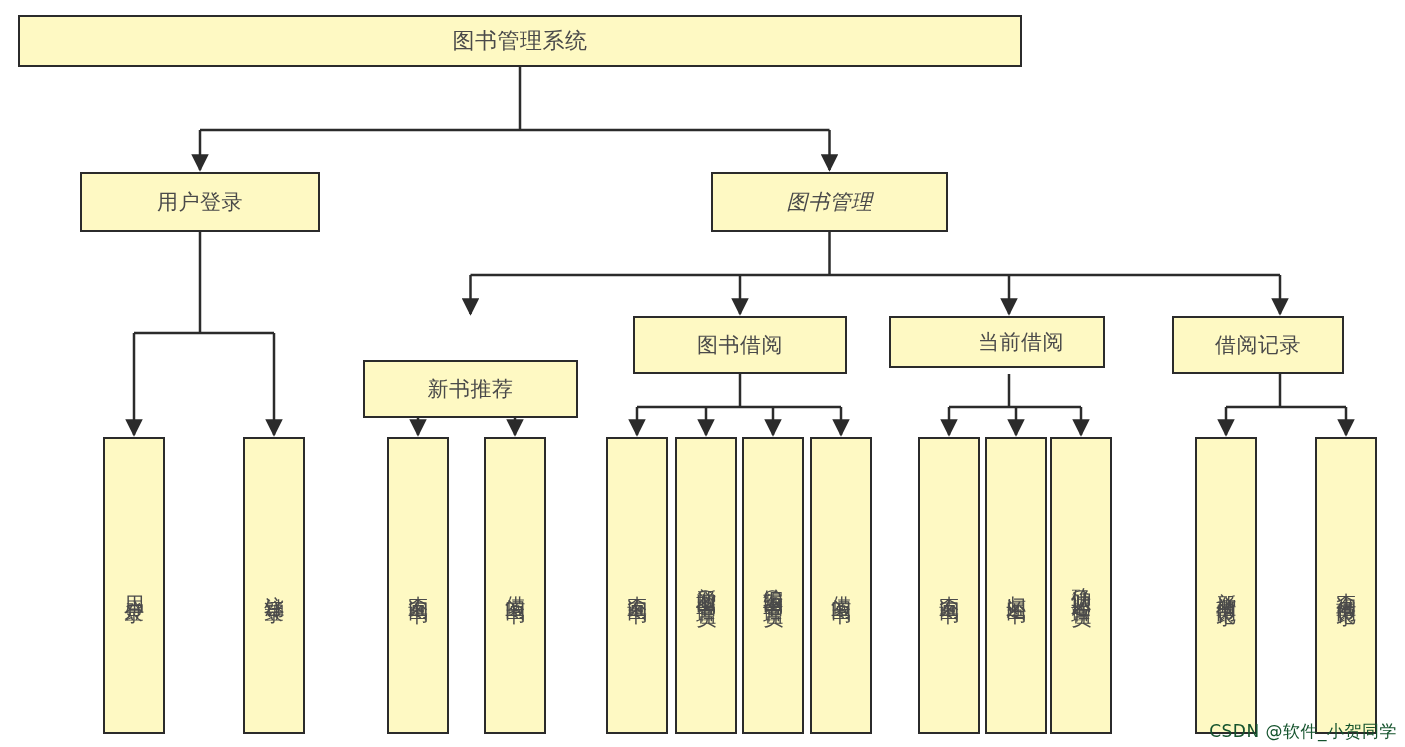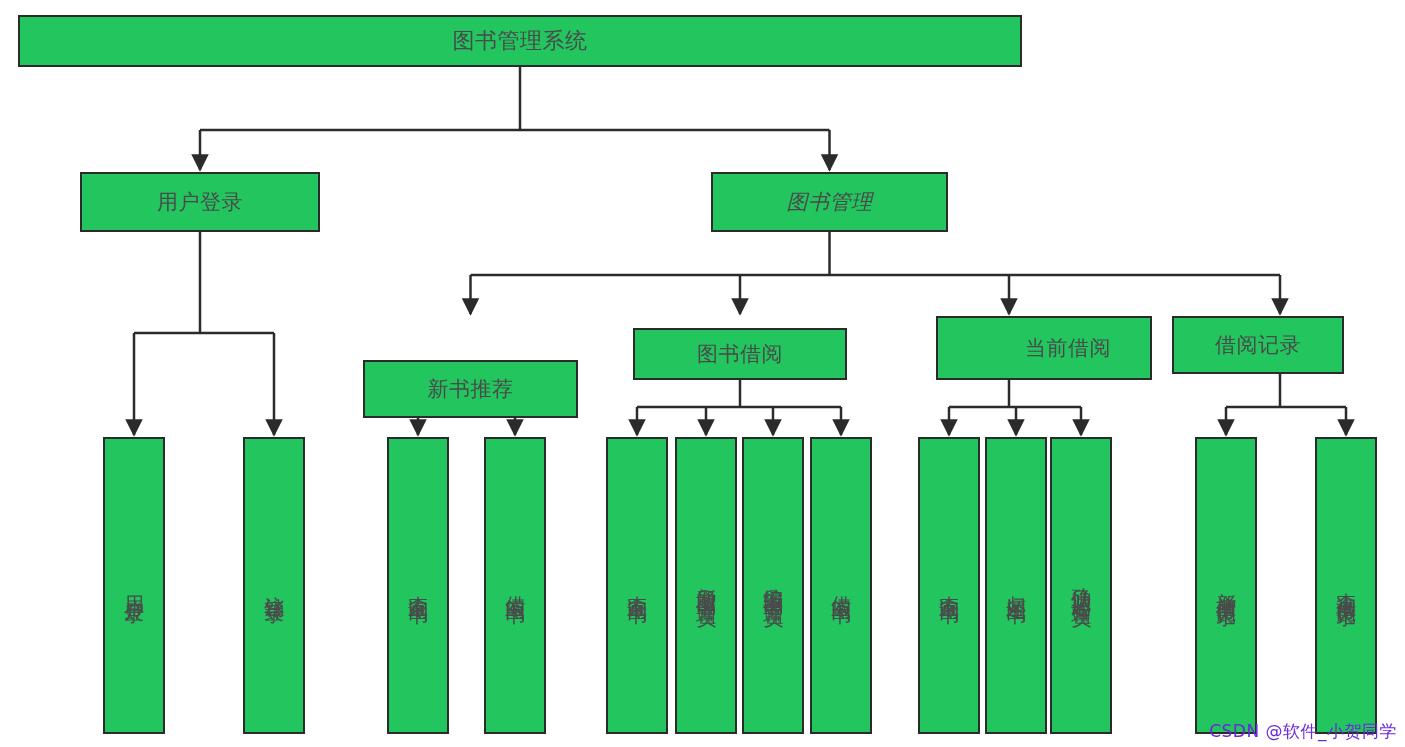--- a/index.html
+++ b/index.html
@@ -22,21 +22,21 @@
     position: absolute;
     left: 0;
     top: 0;
     width: 1405px;
     height: 747px;
     pointer-events: none;
   }
   .node {
     position: absolute;
     box-sizing: border-box;
-    background: #22c55e;
+    background: #fef9c3;
     border: 2.5px solid #2b2b2b;
     display: flex;
     align-items: center;
     justify-content: center;
     z-index: 2;
   }
   .node .label {
     color: #4a4a4a;
     font-size: 21px;
     line-height: 1.18;
@@ -52,21 +52,21 @@
     white-space: normal;
     max-height: 100%;
   }
   .node.root .label { font-size: 22px; }
 
   #watermark {
     position: absolute;
     right: 8px;
     bottom: 4px;
     font-size: 17px;
-    color: #6d28d9;
+    color: #14532d;
     letter-spacing: 0.5px;
     z-index: 5;
     white-space: nowrap;
     font-family: "DejaVu Sans", "Liberation Sans", sans-serif;
   }
 </style>
 </head>
 <body>
 
 <div id="canvas">
@@ -121,24 +121,24 @@
   <div class="node" style="left: 80px; top: 172px; width: 240px; height: 60px;">
     <span class="label">用户登录</span>
   </div>
   <div class="node" style="left: 711px; top: 172px; width: 237px; height: 60px; font-style: italic;">
     <span class="label">图书管理</span>
   </div>
 
   <div class="node" style="left: 363px; top: 316px; width: 215px; height: 58px; margin-top: 44px;">
     <span class="label">新书推荐</span>
   </div>
-  <div class="node" style="left: 633px; top: 316px; width: 214px; height: 52px; margin-top: 12px;">
+  <div class="node" style="left: 633px; top: 316px; width: 214px; height: 58px;">
     <span class="label">图书借阅</span>
   </div>
-  <div class="node" style="left: 936px; top: 316px; width: 216px; height: 64px; padding-left: 48px;">
+  <div class="node" style="left: 889px; top: 316px; width: 216px; height: 52px; padding-left: 48px;">
     <span class="label">当前借阅</span>
   </div>
   <div class="node" style="left: 1172px; top: 316px; width: 172px; height: 58px;">
     <span class="label">借阅记录</span>
   </div>
 
   <div class="node vertical" style="left: 103px; top: 437px; width: 62px; height: 297px;">
     <span class="label">用户登录</span>
   </div>
   <div class="node vertical" style="left: 243px; top: 437px; width: 62px; height: 297px;">

